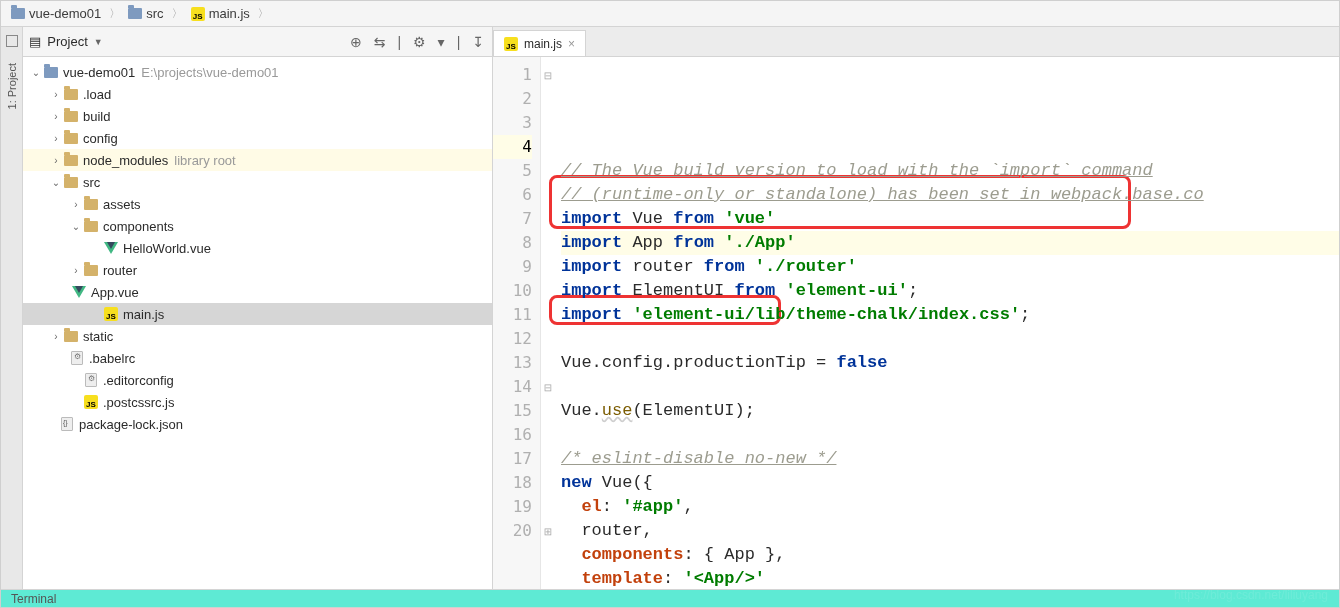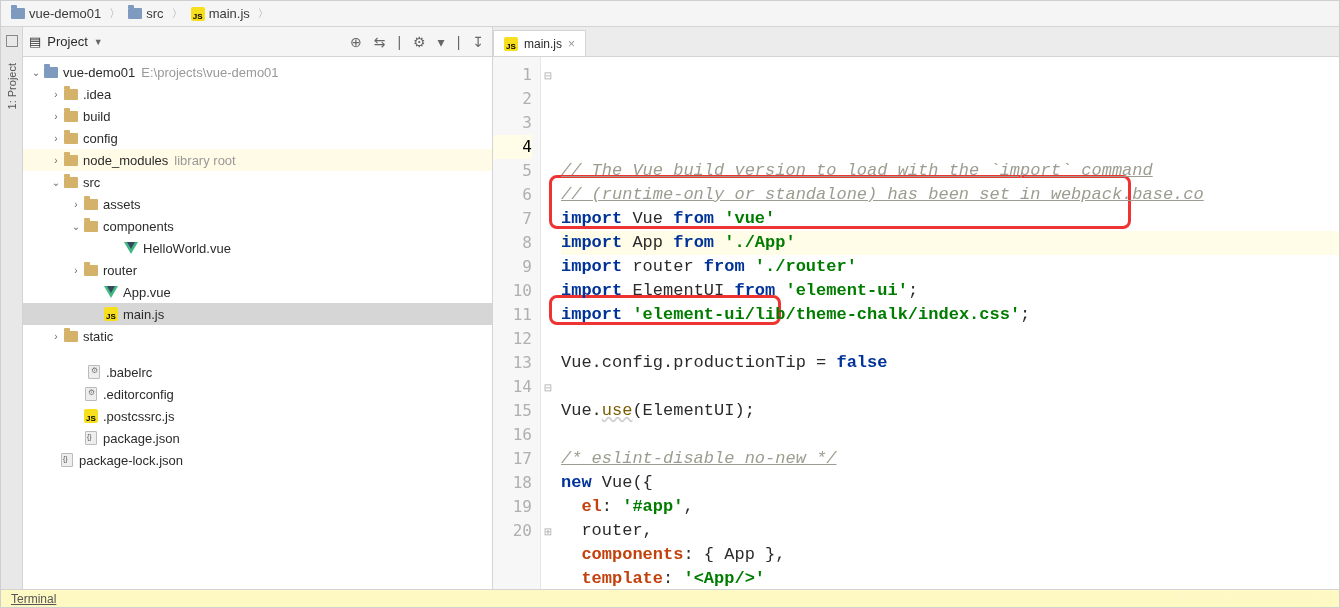--- a/index.html
+++ b/index.html
@@ -56,21 +56,21 @@
   .code { flex:1; padding:6px 0 0 6px; font-family:Consolas,"Courier New",monospace; font-size:17px; line-height:24px; position:relative; white-space:pre; color:#2b2b2b; }
   .code .cl { height:24px; position:relative; }
   .code .cl.cur { background:#fffde7; }
   .cm { color:#9c9c8f; font-style:italic;text-decoration:underline; }
   .kw { color:#003399; font-weight:bold; }
   .st { color:#007c00; font-weight:bold; }
   .fn { color:#7b5c00; }
   .prop { color:#c2410c; font-weight:bold; }
   .underline { text-decoration:underline wavy #cfcfcf; }
   .highlight-box { position:absolute; border:3px solid #e33; border-radius:8px; pointer-events:none; }
-  .bottom-bar { height:18px; background:#fef9c3; border-top:1px solid #d4d4d4; font-size:12px; color:#555; padding-left:10px; display:flex; align-items:center;text-decoration:underline; }
+  .bottom-bar { height:18px; background:#5eead4; border-top:1px solid #d4d4d4; font-size:12px; color:#555; padding-left:10px; display:flex; align-items:center; }
   .watermark { position:absolute; right:12px; bottom:6px; color:rgba(255,255,255,0.1); font-size:12px; }
 </style>
 </head>
 <body>
 
 <div class="root">
 
   <div class="breadcrumb" id="breadcrumb">
       <div class="bc-item">
         <span class="folder-ic blue"></span>
@@ -119,21 +119,21 @@
               <span class="folder-ic blue"></span>
             </span>
             <span class="tr-label">vue-demo01</span>
             <span class="tr-hint">E:\projects\vue-demo01</span>
           </div>
           <div class="tree-row" style="padding-left: 26px;">
             <span class="chev">›</span>
             <span class="tr-icon">
               <span class="folder-ic"></span>
             </span>
-            <span class="tr-label">.idea</span>
+            <span class="tr-label">.load</span>
           </div>
           <div class="tree-row" style="padding-left: 26px;">
             <span class="chev">›</span>
             <span class="tr-icon">
               <span class="folder-ic"></span>
             </span>
             <span class="tr-label">build</span>
           </div>
           <div class="tree-row" style="padding-left: 26px;">
             <span class="chev">›</span>
@@ -164,82 +164,75 @@
             </span>
             <span class="tr-label">assets</span>
           </div>
           <div class="tree-row" style="padding-left: 46px;">
             <span class="chev">⌄</span>
             <span class="tr-icon">
               <span class="folder-ic"></span>
             </span>
             <span class="tr-label">components</span>
           </div>
-          <div class="tree-row" style="padding-left: 66px; margin-left: 20px;">
+          <div class="tree-row" style="padding-left: 66px;">
             <span class="chev blank">›</span>
             <span class="tr-icon">
               <span class="vue-ic"></span>
             </span>
             <span class="tr-label">HelloWorld.vue</span>
           </div>
           <div class="tree-row" style="padding-left: 46px;">
             <span class="chev">›</span>
             <span class="tr-icon">
               <span class="folder-ic"></span>
             </span>
             <span class="tr-label">router</span>
           </div>
-          <div class="tree-row" style="padding-left: 66px;">
+          <div class="tree-row" style="padding-left: 34px;">
             <span class="chev blank">›</span>
             <span class="tr-icon">
               <span class="vue-ic"></span>
             </span>
             <span class="tr-label">App.vue</span>
           </div>
           <div class="tree-row selected" style="padding-left: 66px;">
             <span class="chev blank">›</span>
             <span class="tr-icon">
               <span class="js-ic">JS</span>
             </span>
             <span class="tr-label">main.js</span>
           </div>
           <div class="tree-row" style="padding-left: 26px;">
             <span class="chev">›</span>
             <span class="tr-icon">
               <span class="folder-ic"></span>
             </span>
             <span class="tr-label">static</span>
           </div>
-          <div class="tree-row" style="padding-left: 49px; margin-top: 14px;">
+          <div class="tree-row" style="padding-left: 32px;">
             <span class="chev blank">›</span>
             <span class="tr-icon">
               <span class="file-ic cfg"></span>
             </span>
             <span class="tr-label">.babelrc</span>
           </div>
           <div class="tree-row" style="padding-left: 46px;">
             <span class="chev blank">›</span>
             <span class="tr-icon">
               <span class="file-ic cfg"></span>
             </span>
             <span class="tr-label">.editorconfig</span>
           </div>
           <div class="tree-row" style="padding-left: 46px;">
             <span class="chev blank">›</span>
             <span class="tr-icon">
               <span class="js-ic">JS</span>
             </span>
             <span class="tr-label">.postcssrc.js</span>
-          </div>
-          <div class="tree-row" style="padding-left: 46px;">
-            <span class="chev blank">›</span>
-            <span class="tr-icon">
-              <span class="file-ic json"></span>
-            </span>
-            <span class="tr-label">package.json</span>
           </div>
           <div class="tree-row" style="padding-left: 22px;">
             <span class="chev blank">›</span>
             <span class="tr-icon">
               <span class="file-ic json"></span>
             </span>
             <span class="tr-label">package-lock.json</span>
           </div>
         </div>
     </div>

